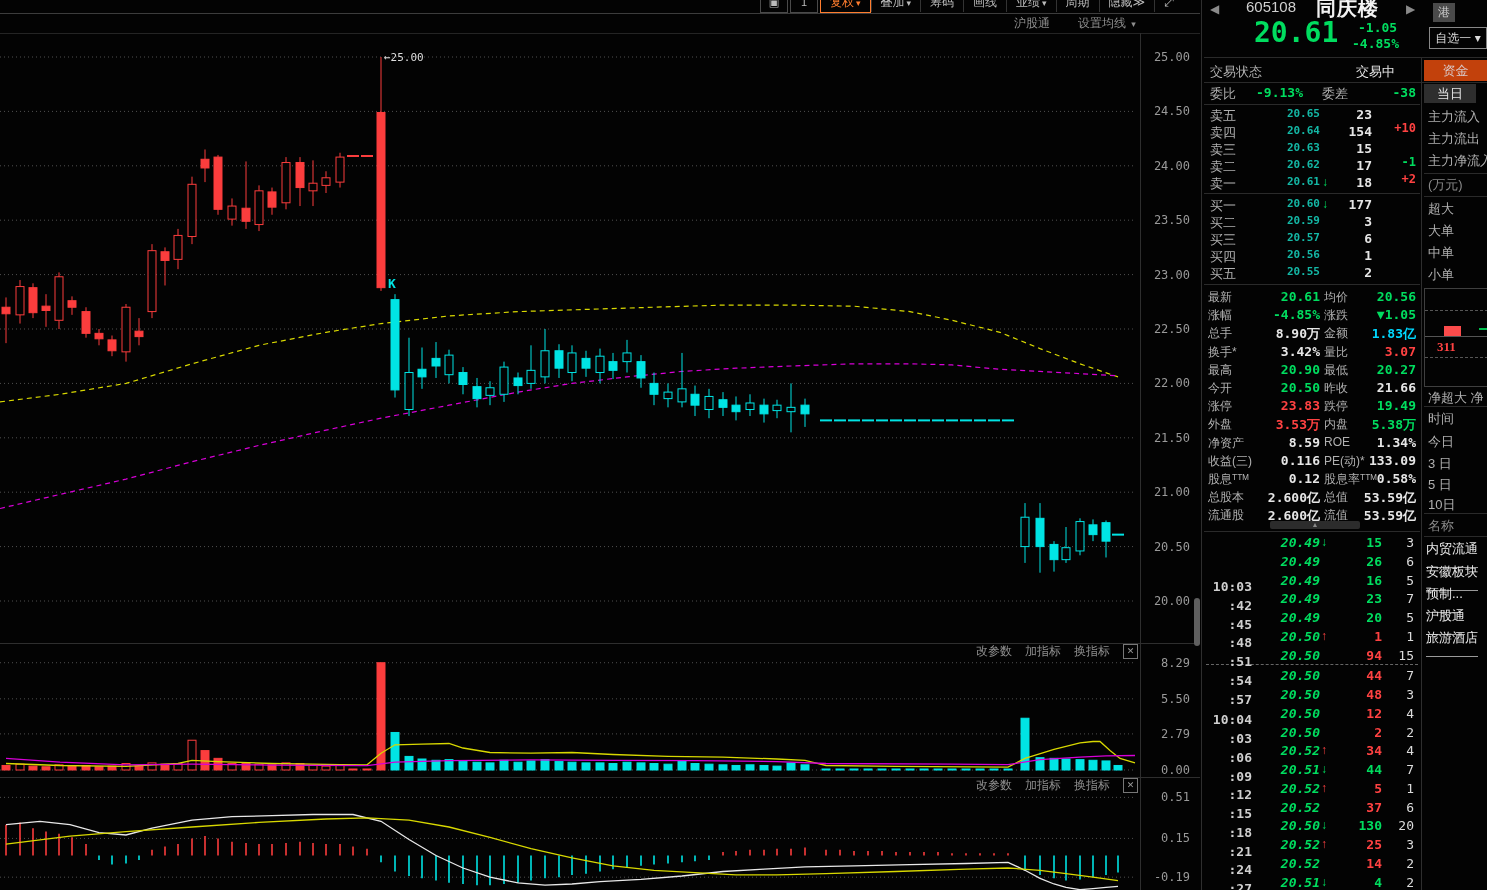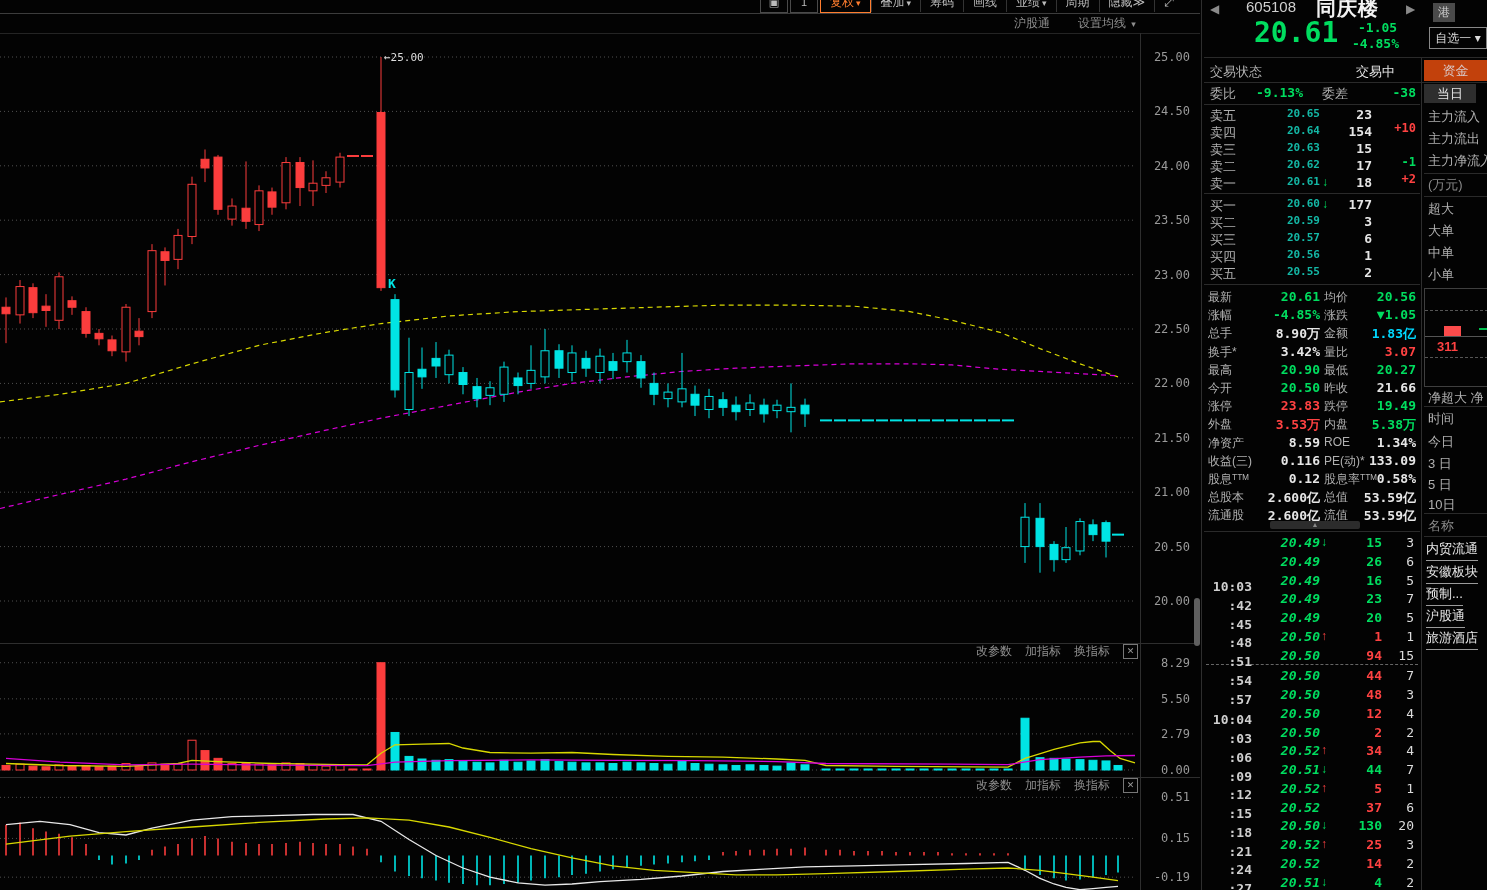--- a/index.html
+++ b/index.html
@@ -62,23 +62,23 @@
   .tk-n{position:absolute;left:180px;top:2px;width:30px;text-align:right;font-size:13px;color:#dcdcdc;font-family:"DejaVu Sans Mono",monospace;}
   .tick-div{height:1px;border-top:1px dashed #666;margin:0 2px;}
   
   #funds-tab{position:absolute;left:1424px;top:60px;width:63px;height:21px;background:#c2410c;color:#d8c8c8;font-size:13px;text-align:center;line-height:21px;}
   #funds-day{position:absolute;left:1424px;top:84px;width:52px;height:19px;background:#2e2e2e;color:#e6e6e6;font-size:13px;text-align:center;line-height:19px;}
   .fund-item{position:absolute;left:1428px;color:#b0b0b0;font-size:13px;white-space:nowrap;}
   #mini{position:absolute;left:1424px;top:288px;width:63px;height:97px;border:1px solid #3f3f3f;border-right:none;}
   .mini-dash{position:absolute;left:0;width:100%;border-top:1px dashed #555;}
   #mini-axis{position:absolute;left:0;top:47px;width:100%;height:1px;background:#555;}
   #mini-bar{position:absolute;left:19px;top:37px;width:17px;height:10px;background:#fb4b4b;}
-  #mini-bar-label{position:absolute;left:12px;top:50px;color:#ff4242;font-size:13px;font-weight:bold;font-family:Liberation Sans, sans-serif;}
+  #mini-bar-label{position:absolute;left:12px;top:50px;color:#ff4242;font-size:13px;font-weight:bold;font-family:Liberation Serif, serif;}
   #mini-green-dash{position:absolute;right:0;top:39px;width:9px;height:2px;background:#00c050;}
-  .sector{position:absolute;left:1426px;color:#e8e8e8;font-size:13px;white-space:nowrap;border-bottom:1px solid #9a9a9a;padding-bottom:2px;}
+  .sector{position:absolute;left:1426px;color:#e8e8e8;font-size:13px;white-space:nowrap;border-bottom:1px solid #9a9a9a;padding-bottom:9px;}
 </style>
 </head>
 <body>
 
 <div class="app">
   <div id="toolbar">
       <div class="tb-row">
         <div class="tb-icon">▣</div>
         <div class="tb-icon">1</div>
         <div class="tb-btn active">复权<span class="tb-caret">▾</span></div>

